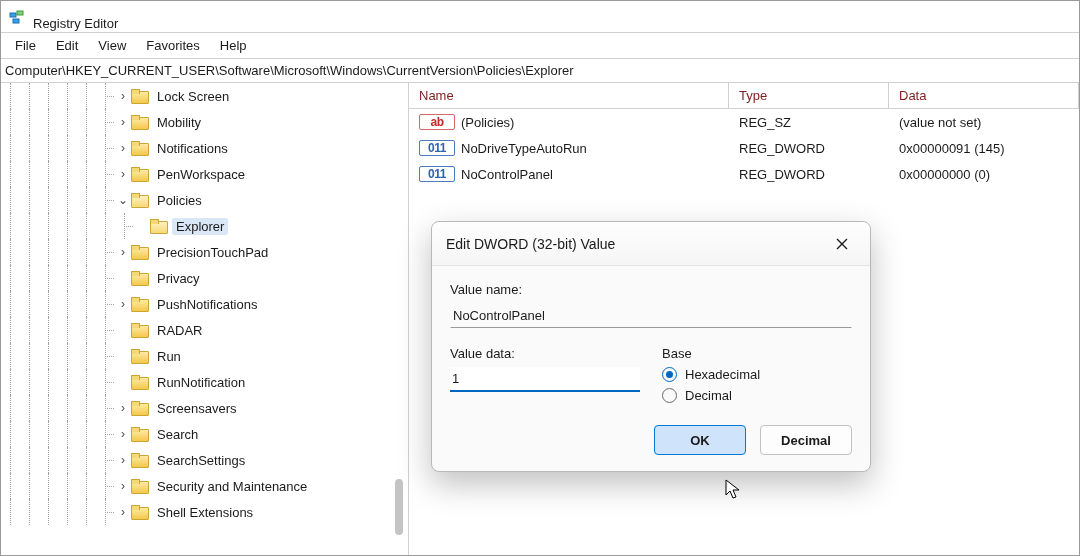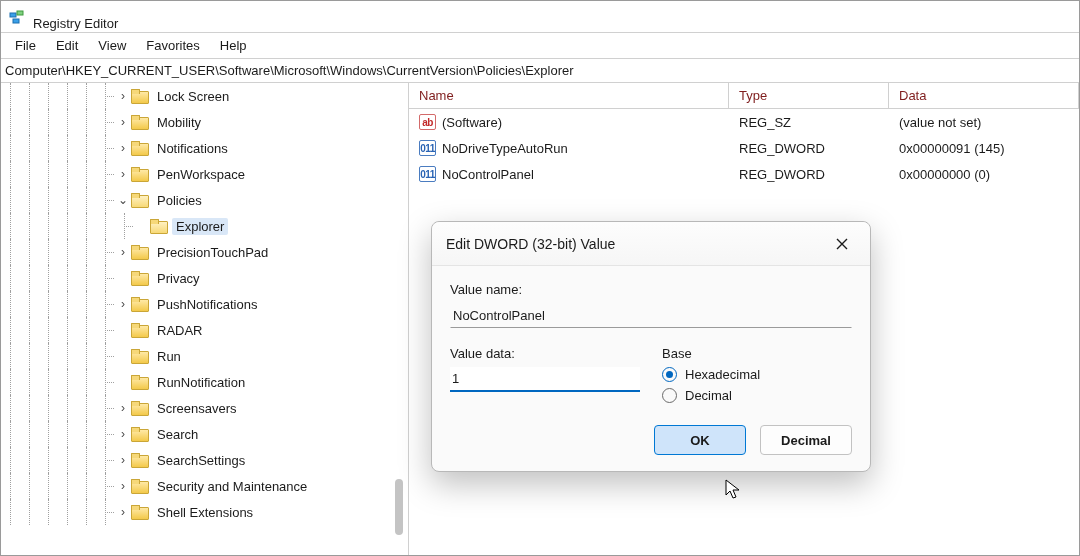--- a/index.html
+++ b/index.html
@@ -44,21 +44,21 @@
   .list-header .col{display:flex;align-items:center;padding:0 10px;border-right:1px solid var(--bd);color:#7f1d1d;}
   .col-name{width:320px;}
   .col-type{width:160px;}
   .col-data{flex:1;}
   .list-body{flex:1;overflow:hidden;}
   .list-row{display:flex;height:26px;align-items:center;}
   .list-row .cell{padding:0 10px;white-space:nowrap;overflow:hidden;}
   .cell-name{width:320px;display:flex;align-items:center;gap:6px;}
   .cell-type{width:160px;}
   .cell-data{flex:1;}
-  .val-icon{width:17px;height:16px;flex:0 0 auto;display:inline-flex;align-items:center;justify-content:center;border:1px solid;border-radius:2px;font-size:10px;font-weight:bold;letter-spacing:-0.5px;}
+  .val-icon{width:36px;height:16px;flex:0 0 auto;display:inline-flex;align-items:center;justify-content:center;border:1px solid;border-radius:2px;font-size:12px;font-weight:bold;letter-spacing:-0.5px;}
   .val-icon.sz{border-color:#d36a6a;color:#c22a2a;background:#fff;}
   .val-icon.dw{border-color:#4a7cc0;color:#2a64b4;background:#fff;}
   
   .dialog{position:absolute;left:430px;top:220px;width:440px;background:var(--dlg);border:1px solid var(--dlg-bd);border-radius:8px;box-shadow:0 12px 32px rgba(0,0,0,0.25);}
   .dialog-hdr{display:flex;align-items:center;height:44px;padding:0 14px;border-bottom:1px solid #e4e4e4;background:linear-gradient(#fdfdfd,#f6f6f6);border-radius:8px 8px 0 0;}
   .dialog-title{flex:1;font-size:14px;}
   .dialog-close{width:28px;height:28px;display:flex;align-items:center;justify-content:center;border-radius:4px;cursor:default;}
   .dialog-body{padding:12px 18px 6px 18px;}
   .field-label{margin:4px 0 6px 0;}
   .ro-field{border:1px solid transparent;border-bottom:1px solid #9a9a9a;padding:4px 2px;margin-bottom:14px;background:transparent;}
@@ -304,21 +304,21 @@
     <div class="list-pane">
       <div class="list-header">
         <div class="col col-name">Name</div>
         <div class="col col-type">Type</div>
         <div class="col col-data">Data</div>
       </div>
       <div class="list-body" id="list-body">
           <div class="list-row">
             <div class="cell cell-name">
               <span class="val-icon sz">ab</span>
-              <span>(Software)</span>
+              <span>(Policies)</span>
             </div>
             <div class="cell cell-type">REG_SZ</div>
             <div class="cell cell-data">(value not set)</div>
           </div>
           <div class="list-row">
             <div class="cell cell-name">
               <span class="val-icon dw">011</span>
               <span>NoDriveTypeAutoRun</span>
             </div>
             <div class="cell cell-type">REG_DWORD</div>

